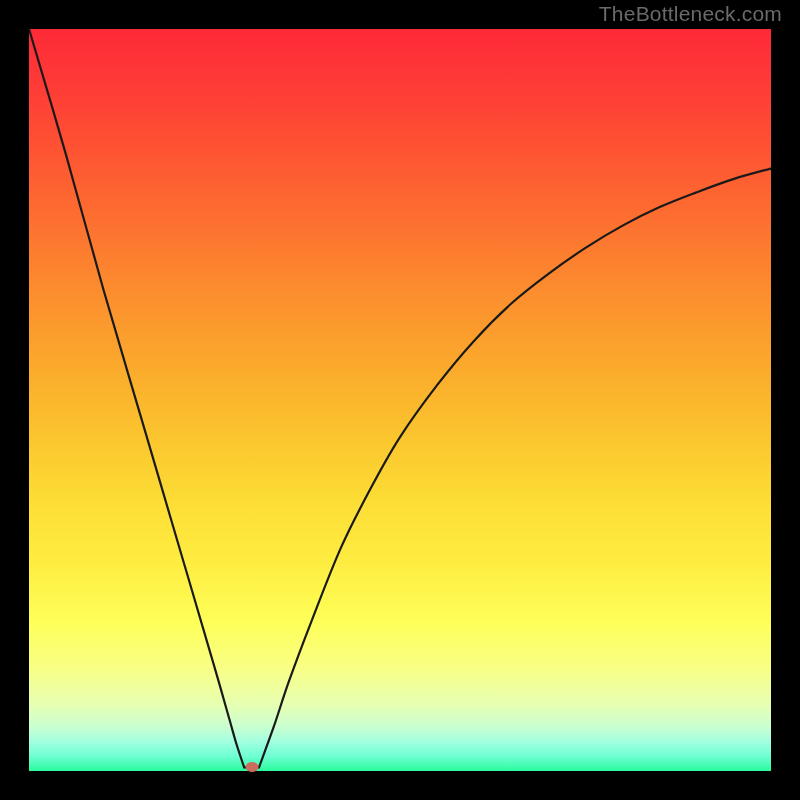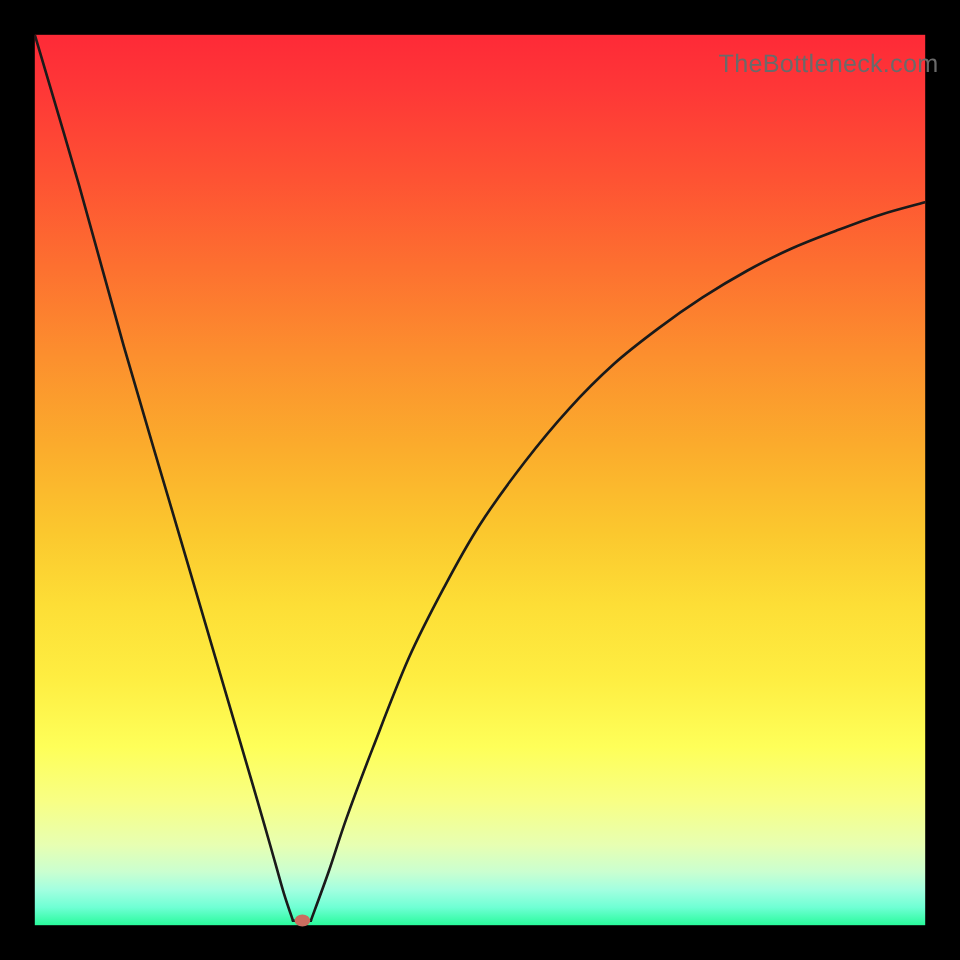--- a/index.html
+++ b/index.html
@@ -20,21 +20,20 @@
   .watermark {
     position: absolute;
     top: 2px;
     right: 18px;
     color: #6a6a6a;
     font-size: 21px;
     font-weight: 500;
     letter-spacing: 0.2px;
     z-index: 10;
     user-select: none;
-    margin-top: 40px;
   }
   .plot-area {
     position: absolute;
     left: 29px;
     top: 29px;
     width: 742px;
     height: 742px;
     
     background: linear-gradient(
       to bottom,

